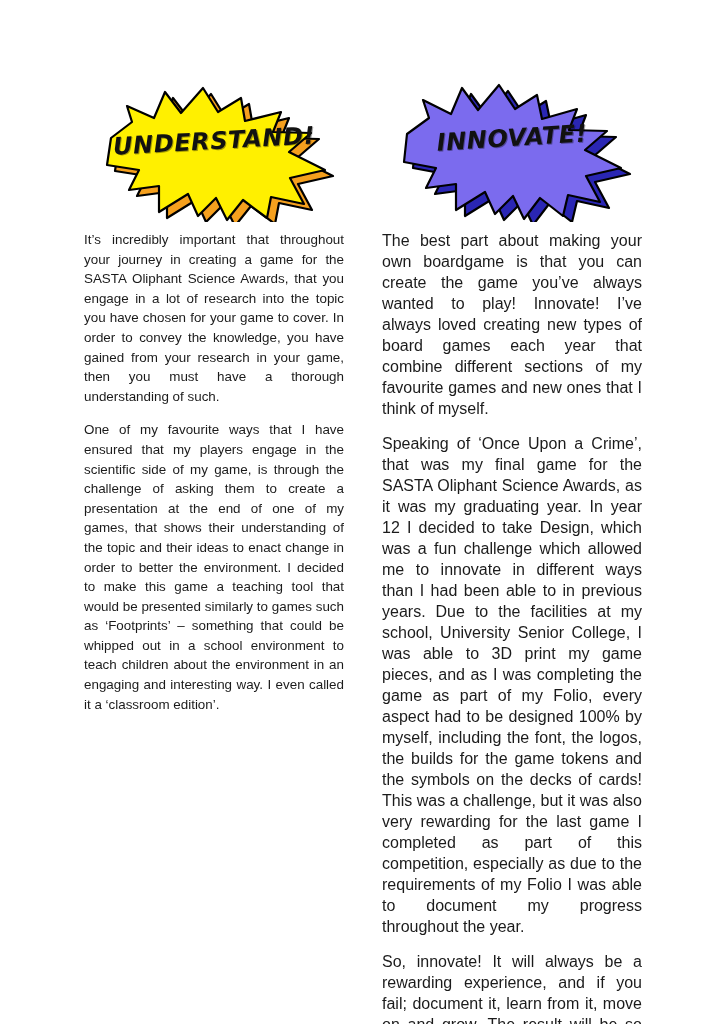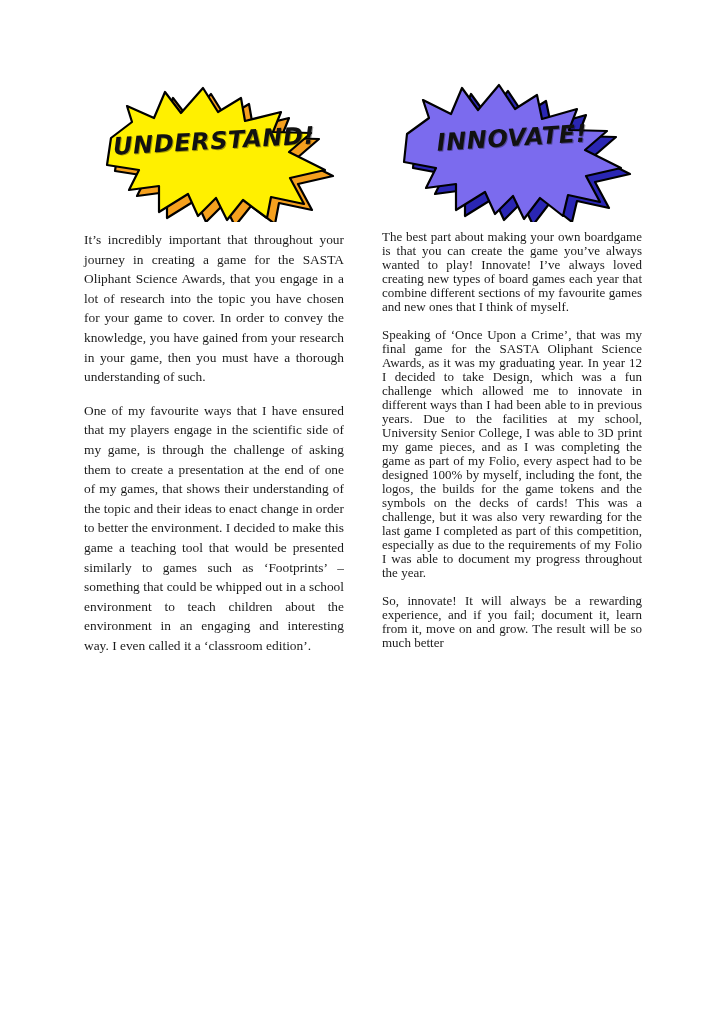--- a/index.html
+++ b/index.html
@@ -75,34 +75,34 @@
   }
   .burst-wrap.innovate .burst-label {
     top: 42px;
     transform: rotate(-3.6deg);
     font-size: 24px;
   }
 
   
   p.para {
     margin: 0 0 14px 0;
-    font-family: Liberation Serif, serif;
+    font-family: Liberation Sans, sans-serif;
     font-size: 13.4px;
     line-height: 19.6px;
     text-align: justify;
     text-justify: inter-word;
     color: #1b1b1b;
     hyphens: none;
   }
   p.para:last-child {
     margin-bottom: 0;
   }
   .col-right p.para {
-    font-size: 13px;
-    line-height: 14px;
+    font-size: 16px;
+    line-height: 21px;
   }
 </style>
 </head>
 <body>
 
 <div class="page">
 
   <div class="columns">
 
     <div class="column col-left">

